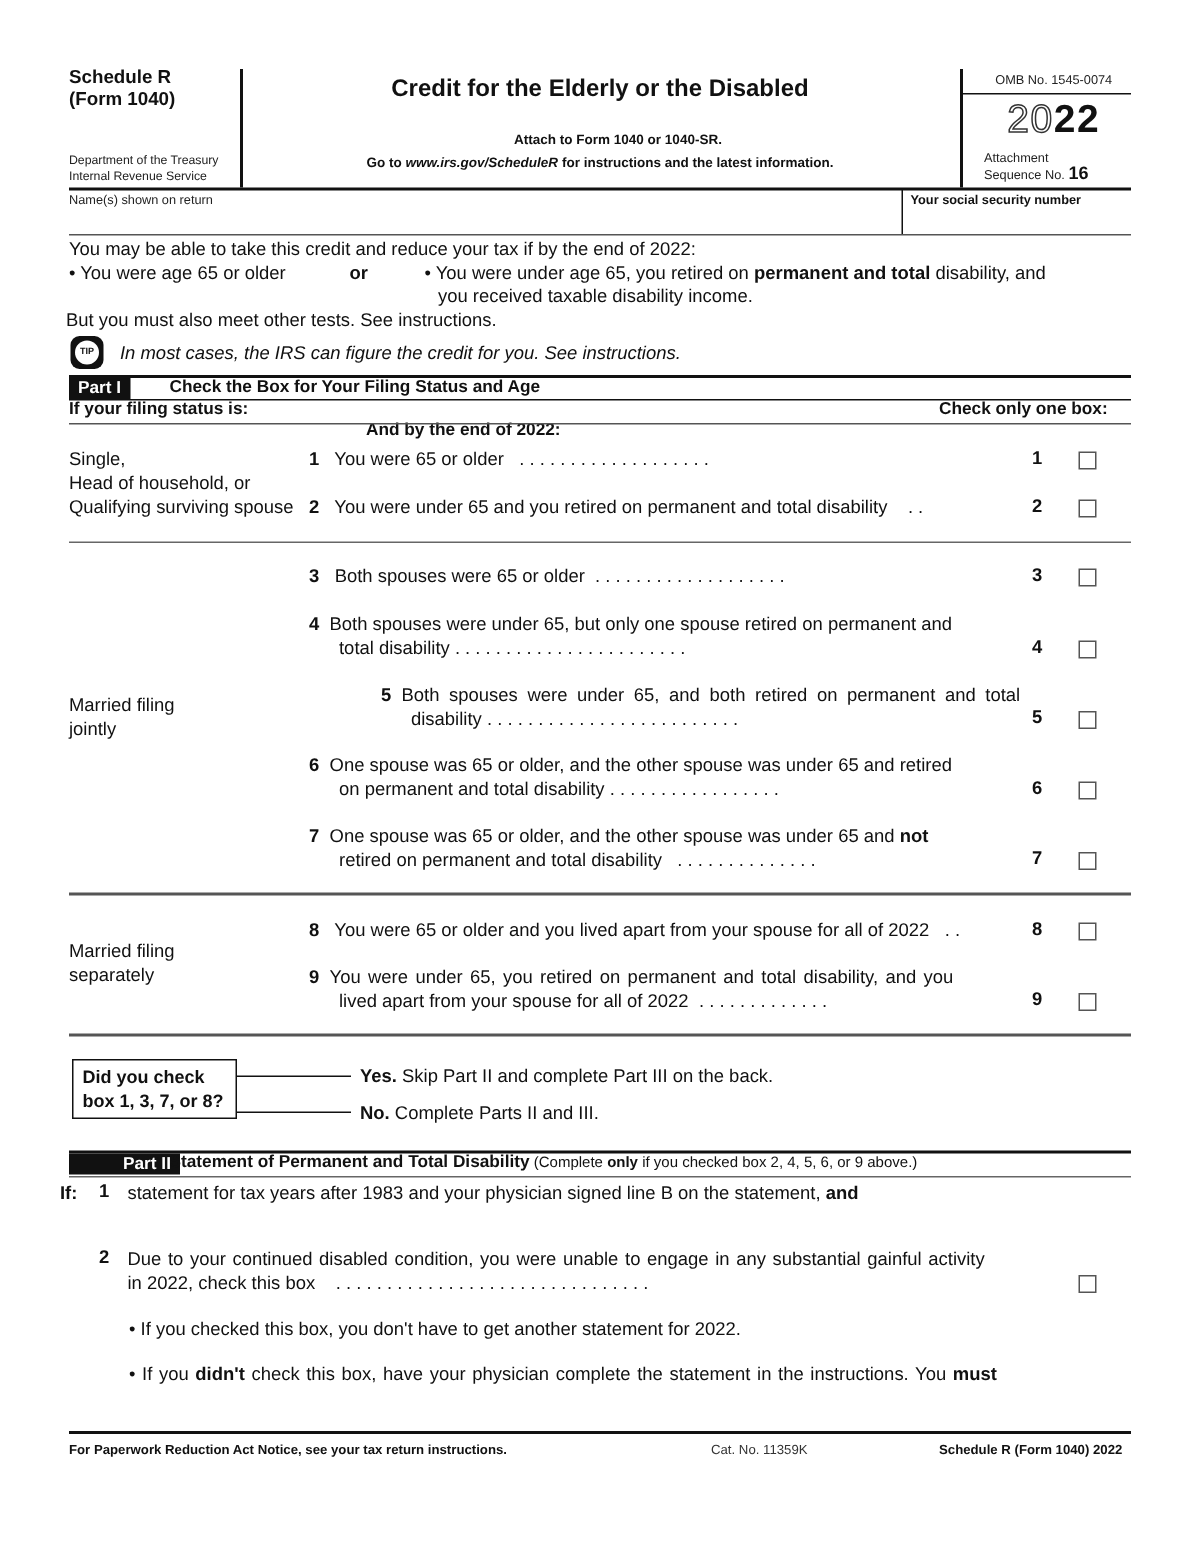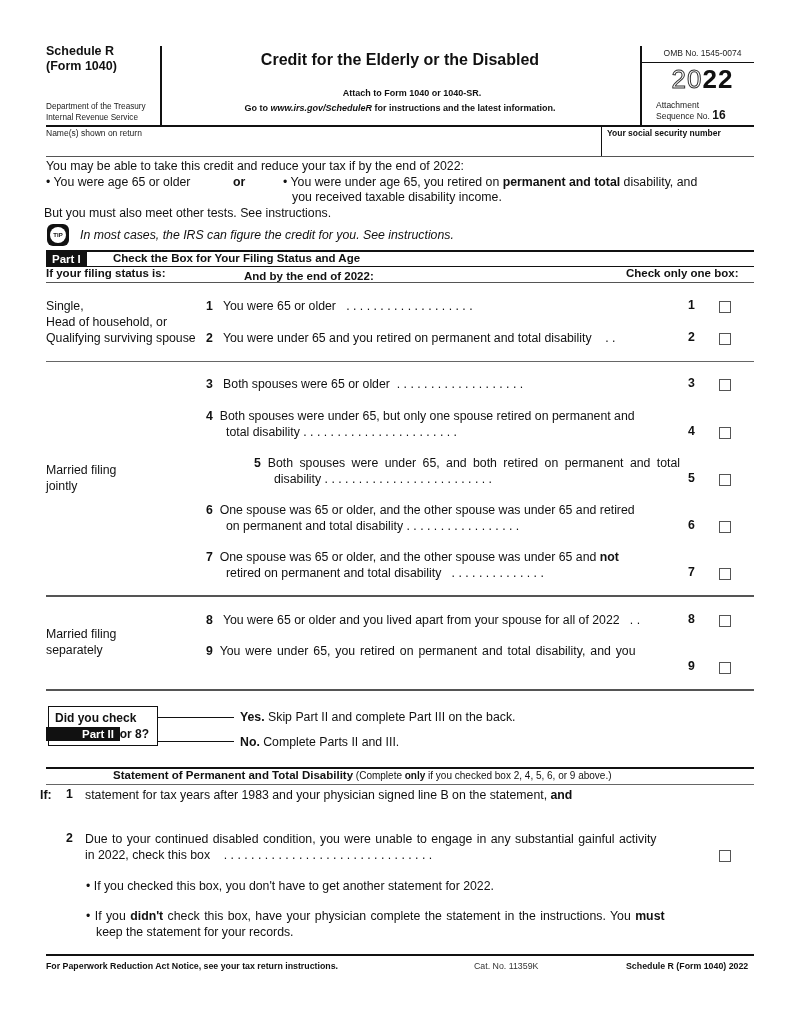--- a/index.html
+++ b/index.html
@@ -85,21 +85,21 @@
 <div class="abs tip-icon">
     <span>TIP</span>
   </div>
 <div class="abs intro i" style="left:80px; top:228px;text-align:right;">In most cases, the IRS can figure the credit for you. See instructions.</div>
 
 <div class="hline" style="left:46px; top:250px; width:708px; height:1.5px;"></div>
 <div class="abs part-label" style="left:46px; top:252px;">Part I</div>
 <div class="abs part-title" style="left:113px; top:252px;">Check the Box for Your Filing Status and Age</div>
 <div class="hline" style="left:46px; top:266px; width:708px; height:1px;"></div>
 <div class="abs part-title" style="left:46px; top:267px;">If your filing status is:</div>
-<div class="abs part-title" style="left:244px; top:270px;text-align:right;">And by the end of 2022:</div>
+<div class="abs part-title" style="left:244px; top:281px;text-align:right;">And by the end of 2022:</div>
 <div class="abs part-title" style="left:626px; top:267px;">Check only one box:</div>
 <div class="hline" style="left:46px; top:282px; width:708px; height:1px; background:#555;"></div>
 
 <div class="abs status" style="left:46px; top:298px;">
   <div>Single,</div>
   <div>Head of household, or</div>
   <div>Qualifying surviving spouse</div>
 </div>
 
 <div class="abs row-text" style="left:206px; top:298px; width:470px;">
@@ -171,55 +171,55 @@
 <div class="abs row-text" style="left:206px; top:612px; width:480px;">
   <span class="num">8</span>&nbsp;&nbsp;
   <span>You were 65 or older and you lived apart from your spouse for all of 2022</span>&nbsp;&nbsp;
   <span class="dots">. .</span>
 </div>
 <div class="abs num" style="left:688px; top:612px;">8</div>
 <div class="cbox" style="left:719px; top:615px;"></div>
 
 <div class="abs row-text" style="left:206px; top:643px; width:475px;">
   <div><span class="num">9</span>&nbsp;&nbsp;<span style="word-spacing:1.5px;">You were under 65, you retired on permanent and total disability, and you</span></div>
+  <div style="padding-left:20px;"><span>lived apart from your spouse for all of 2022</span>&nbsp;&nbsp;<span class="dots">. . . . . . . . . . . . .</span></div>
 </div>
 <div class="abs num" style="left:688px; top:659px;">9</div>
 <div class="cbox" style="left:719px; top:662px;"></div>
 
 <div class="hline" style="left:46px; top:689px; width:708px; height:2px; background:#555;"></div>
 
 <div class="abs did-box">
   <div>Did you check</div>
   <div>box 1, 3, 7, or 8?</div>
 </div>
 <div class="hline" style="left:158px; top:717px; width:76px; height:1px;"></div>
 <div class="hline" style="left:158px; top:741px; width:76px; height:1px;"></div>
 <div class="abs yesno" style="left:240px; top:710px;"><span class="b">Yes.</span><span> Skip Part II and complete Part III on the back.</span></div>
 <div class="abs yesno" style="left:240px; top:735px;"><span class="b">No.</span><span> Complete Parts II and III.</span></div>
 
 <div class="hline" style="left:46px; top:767px; width:708px; height:1.5px;"></div>
-<div class="abs part-label" style="left:46px; top:727px;padding-left:36px;">Part II</div>
+<div class="abs part-label" style="left:46px; top:769px;padding-left:36px;">Part II</div>
 <div class="abs" style="left:113px; top:769px; font-size:11.5px;"><span class="b">Statement of Permanent and Total Disability</span><span style="font-size:10px;"> (Complete </span><span class="b" style="font-size:10px;">only</span><span style="font-size:10px;"> if you checked box 2, 4, 5, 6, or 9 above.)</span></div>
 <div class="hline" style="left:46px; top:784px; width:708px; height:1px; background:#666;"></div>
 
 <div class="abs row-text b" style="left:40px; top:787px;">If:</div>
 <div class="abs num" style="left:66px; top:787px;">1</div>
 <div class="abs row-text" style="left:85px; top:787px; width:670px;">
   <div><span>statement for tax years after 1983 and your physician signed line B on the statement, </span><span class="b">and</span></div>
 </div>
 
 <div class="abs num" style="left:66px; top:831px;">2</div>
 <div class="abs row-text" style="left:85px; top:831px; width:640px;">
   <div style="word-spacing:1px;">Due to your continued disabled condition, you were unable to engage in any substantial gainful activity</div>
   <div><span>in 2022, check this box</span>&nbsp;&nbsp;&nbsp;&nbsp;<span class="dots">. . . . . . . . . . . . . . . . . . . . . . . . . . . . . . .</span></div>
 </div>
 <div class="cbox" style="left:719px; top:850px;"></div>
 
 <div class="abs row-text" style="left:86px; top:878px;">•  If you checked this box, you don't have to get another statement for 2022.</div>
 <div class="abs row-text" style="left:86px; top:908px; width:670px;">
   <div style="word-spacing:1px;"><span>• If you </span><span class="b">didn't</span><span> check this box, have your physician complete the statement in the instructions. You </span><span class="b">must</span></div>
-  <div style="padding-left:10px;">keep the statement for your records.</div>
 </div>
 
 <div class="hline" style="left:46px; top:954px; width:708px; height:1.5px;"></div>
 <div class="abs footer b" style="left:46px; top:961px;">For Paperwork Reduction Act Notice, see your tax return instructions.</div>
 <div class="abs footer" style="left:474px; top:961px; color:#333;">Cat. No. 11359K</div>
 <div class="abs footer b" style="left:626px; top:961px;">Schedule R (Form 1040) 2022</div>
 
 </body></html>

